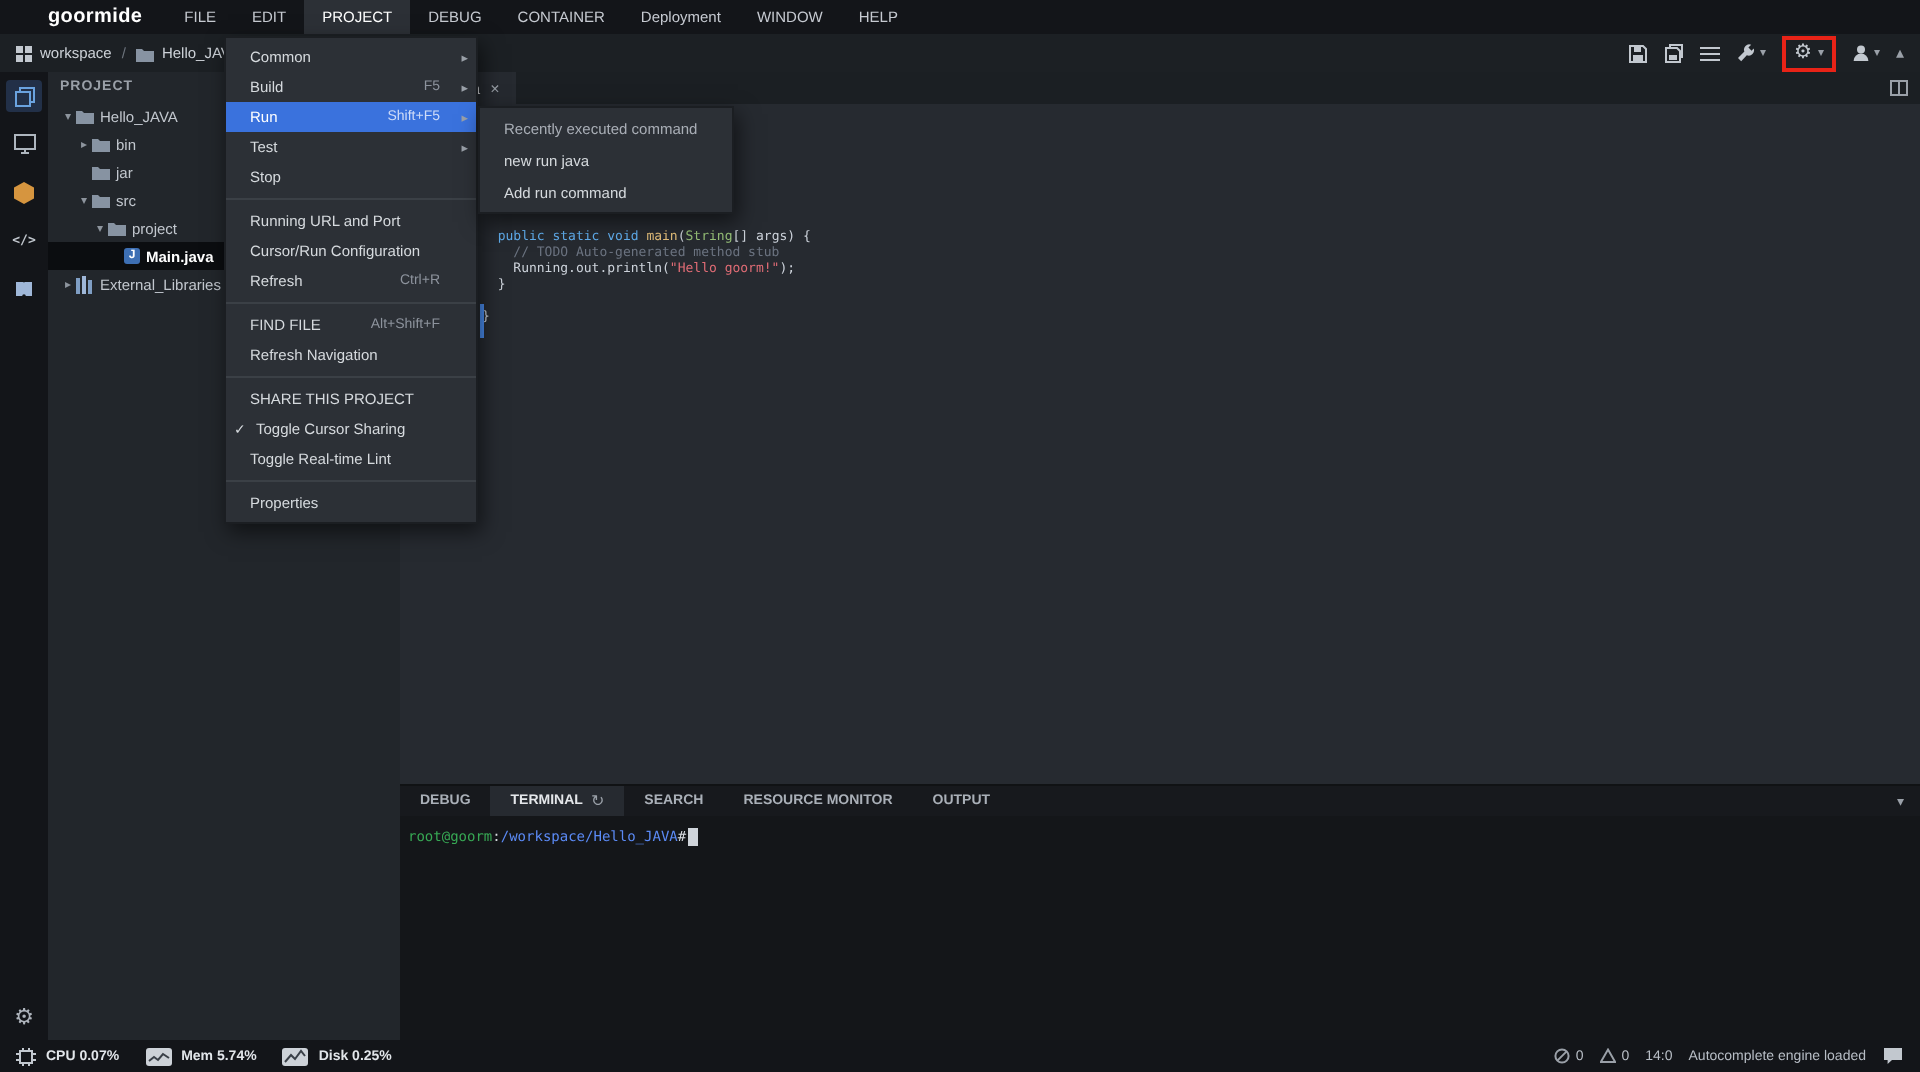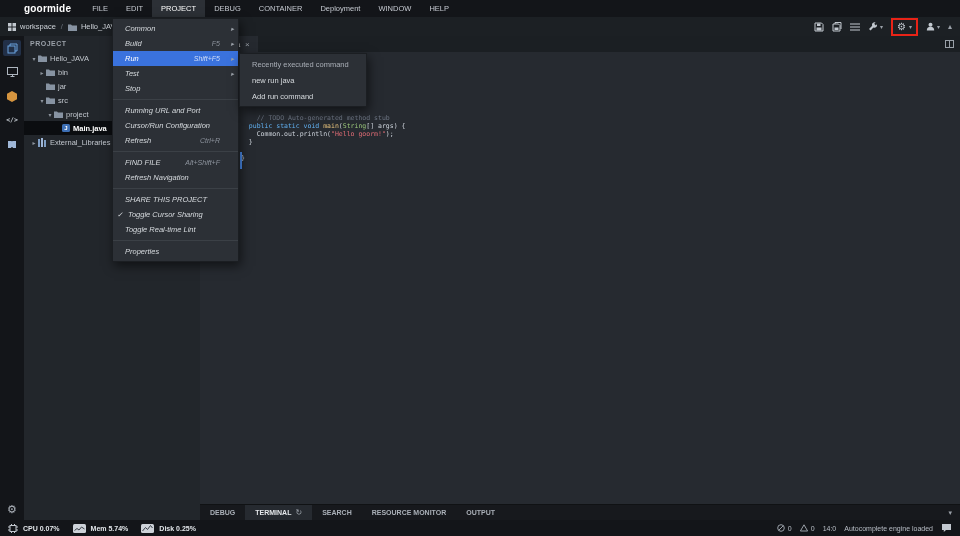--- a/index.html
+++ b/index.html
@@ -65,21 +65,21 @@
   .t-cursor { display:inline-block; width:5px; height:9px; background:#cfd4da; vertical-align:middle; margin-left:1px; }
 
   
   .statusbar { height:16px; background:#131519; display:flex; align-items:center; padding:0 8px; font-size:7px; color:#b8bec6; gap:5px; }
   .sb-val { color:#e2e6ea; font-weight:bold; margin-right:8px; }
   .sb-right { margin-left:auto; display:flex; align-items:center; gap:8px; }
   .sb-pair { display:flex; align-items:center; gap:3px; }
 
   
   .menu-pop { position:absolute; background:#2c3036; border:1px solid #1b1e22; box-shadow:2px 4px 10px rgba(0,0,0,.55); z-index:50; padding:2px 0; }
-  .proj-menu { left:112px; top:18px; width:127px;font-style:italic; }
+  .proj-menu { left:112px; top:18px; width:127px; }
   .run-menu { left:239px; top:53px; width:128px; }
   .mi { height:15px; display:flex; align-items:center; padding:0 10px 0 12px; color:#d6dade; font-size:7.5px; position:relative; }
   .mi.h16 { height:16px; }
   .mi .sc { margin-left:auto; color:#8d939d; font-size:7px; padding-right:8px; }
   .mi .sub-arrow { position:absolute; right:4px; color:#9aa0a8; font-size:6.5px; }
   .mi.active { background:#3a72dd; color:#ffffff;text-align:right; }
   .mi.active .sc { color:#cfdcf8; }
   .mi.dim { color:#a9aeb6; }
   .mi .check { position:absolute; left:4px; font-size:7px; color:#d6dade; }
   .mi.checked { padding-left:15px; }
@@ -303,30 +303,30 @@
           </div>
           <div class="code-line">
             <span class="gutter">6</span>
             <span class="line-text"><span class="tok-k">public class </span><span class="tok-t">Main</span><span class="tok-p"> {</span></span>
           </div>
           <div class="code-line">
             <span class="gutter">7</span>
             <span class="line-text"><span class="tok-p"></span></span>
           </div>
           <div class="code-line">
+            <span class="gutter">8</span>
+            <span class="line-text"><span class="tok-p">  </span><span class="tok-k">public static void </span><span class="tok-f">main</span><span class="tok-p">(</span><span class="tok-t">String</span><span class="tok-p">[] args) {</span></span>
+          </div>
+          <div class="code-line">
             <span class="gutter">9</span>
             <span class="line-text"><span class="tok-p">    </span><span class="tok-c">// TODO Auto-generated method stub</span></span>
           </div>
           <div class="code-line">
-            <span class="gutter">8</span>
-            <span class="line-text"><span class="tok-p">  </span><span class="tok-k">public static void </span><span class="tok-f">main</span><span class="tok-p">(</span><span class="tok-t">String</span><span class="tok-p">[] args) {</span></span>
-          </div>
-          <div class="code-line">
             <span class="gutter">10</span>
-            <span class="line-text"><span class="tok-p">    Common.out.println(</span><span class="tok-s">"Hello goorm!"</span><span class="tok-p">);</span></span>
+            <span class="line-text"><span class="tok-p">    Running.out.println(</span><span class="tok-s">"Hello goorm!"</span><span class="tok-p">);</span></span>
           </div>
           <div class="code-line">
             <span class="gutter">11</span>
             <span class="line-text"><span class="tok-p">  }</span></span>
           </div>
           <div class="code-line">
             <span class="gutter">12</span>
             <span class="line-text"><span class="tok-p"></span></span>
           </div>
           <div class="code-line">
@@ -354,20 +354,23 @@
         </div>
       <div class="btab">
           <span>RESOURCE MONITOR</span>
         </div>
       <div class="btab">
           <span>OUTPUT</span>
         </div>
       <span class="panel-caret">▾</span>
     </div>
 
+    <div class="terminal">
+      <span class="t-user">root@goorm</span><span>:</span><span class="t-path">/workspace/Hello_JAVA</span><span>#</span><span class="t-cursor"></span>
+    </div>
   </div>
 </div>
 
 <div class="statusbar">
   <span>
     <svg width="10" height="9" viewBox="0 0 10 9">
         <rect x="2" y="1.5" width="6" height="6" fill="none" stroke="#c2c8cf"></rect>
         <path d="M3.5 0v1.5M6.5 0v1.5M3.5 7.5V9M6.5 7.5V9M0 3h2M0 6h2M8 3h2M8 6h2" stroke="#c2c8cf"></path>
       </svg>
   </span>

